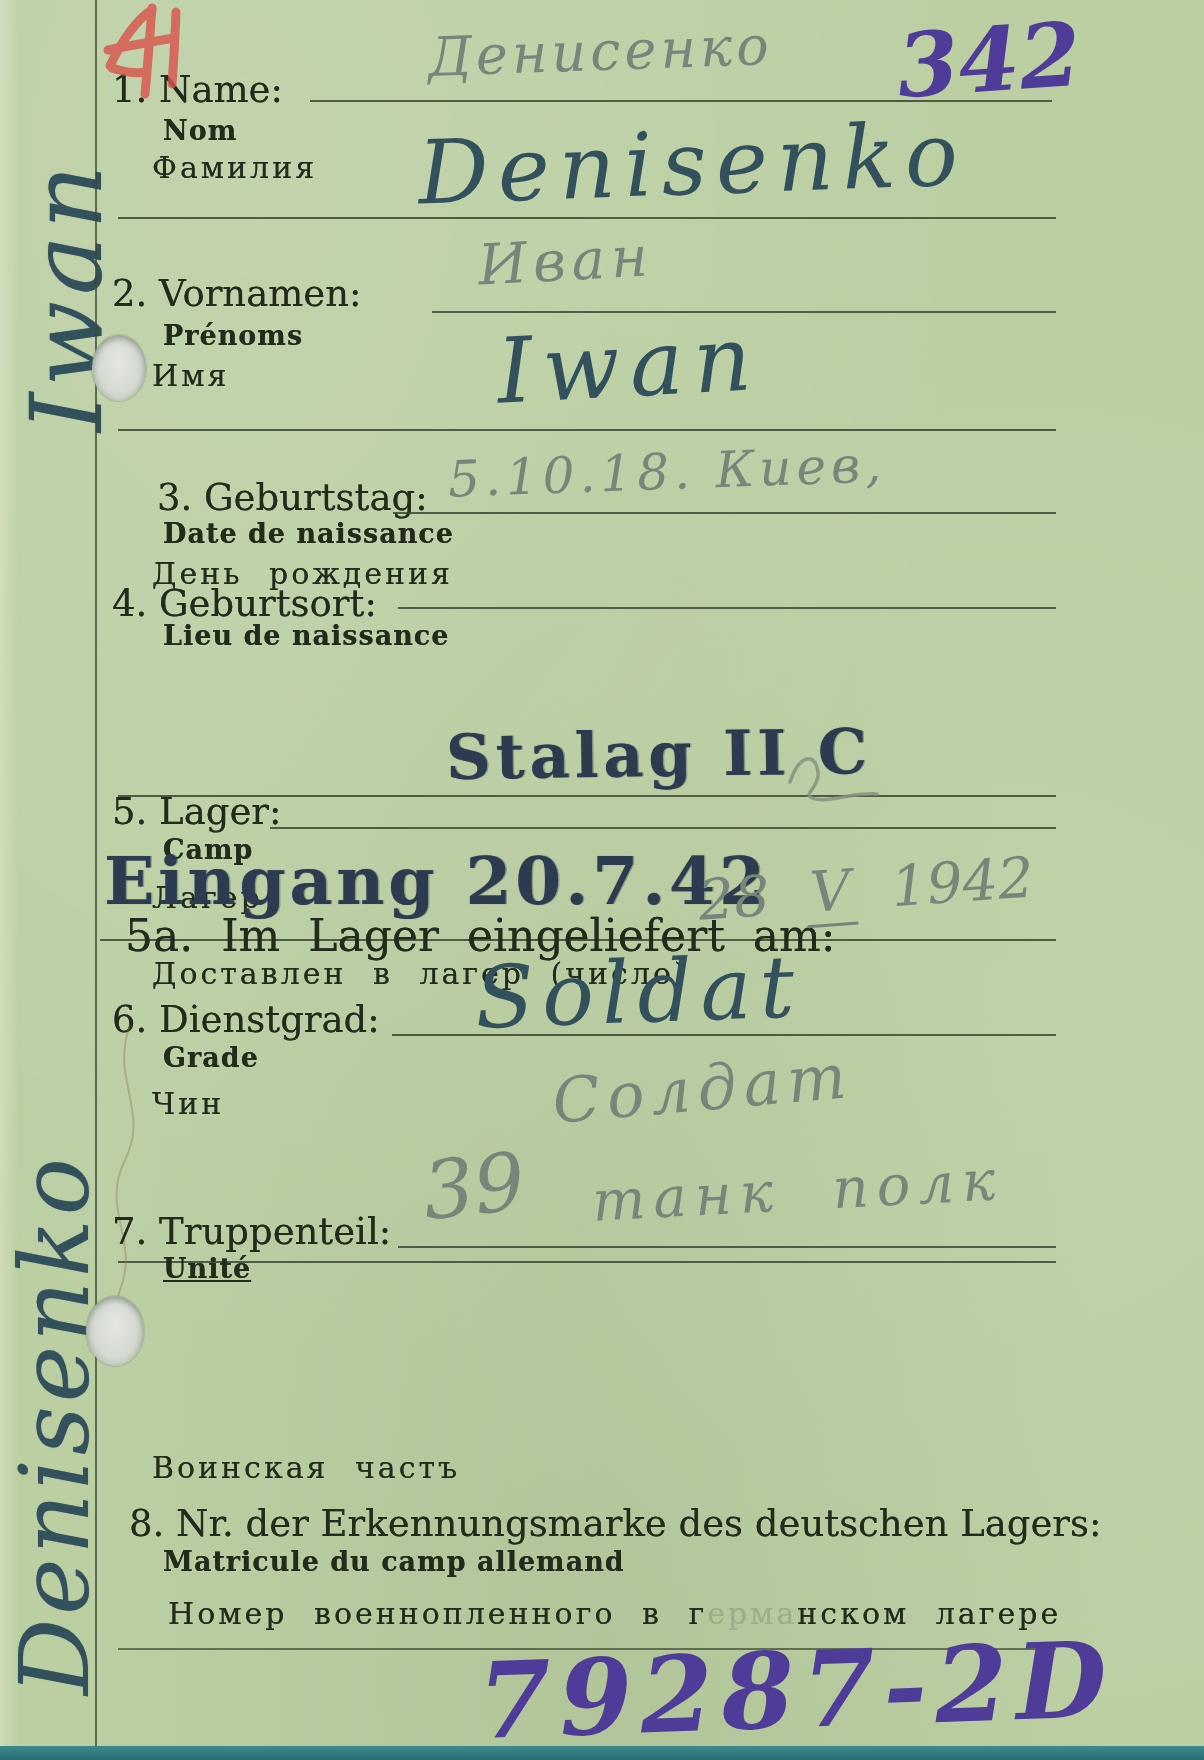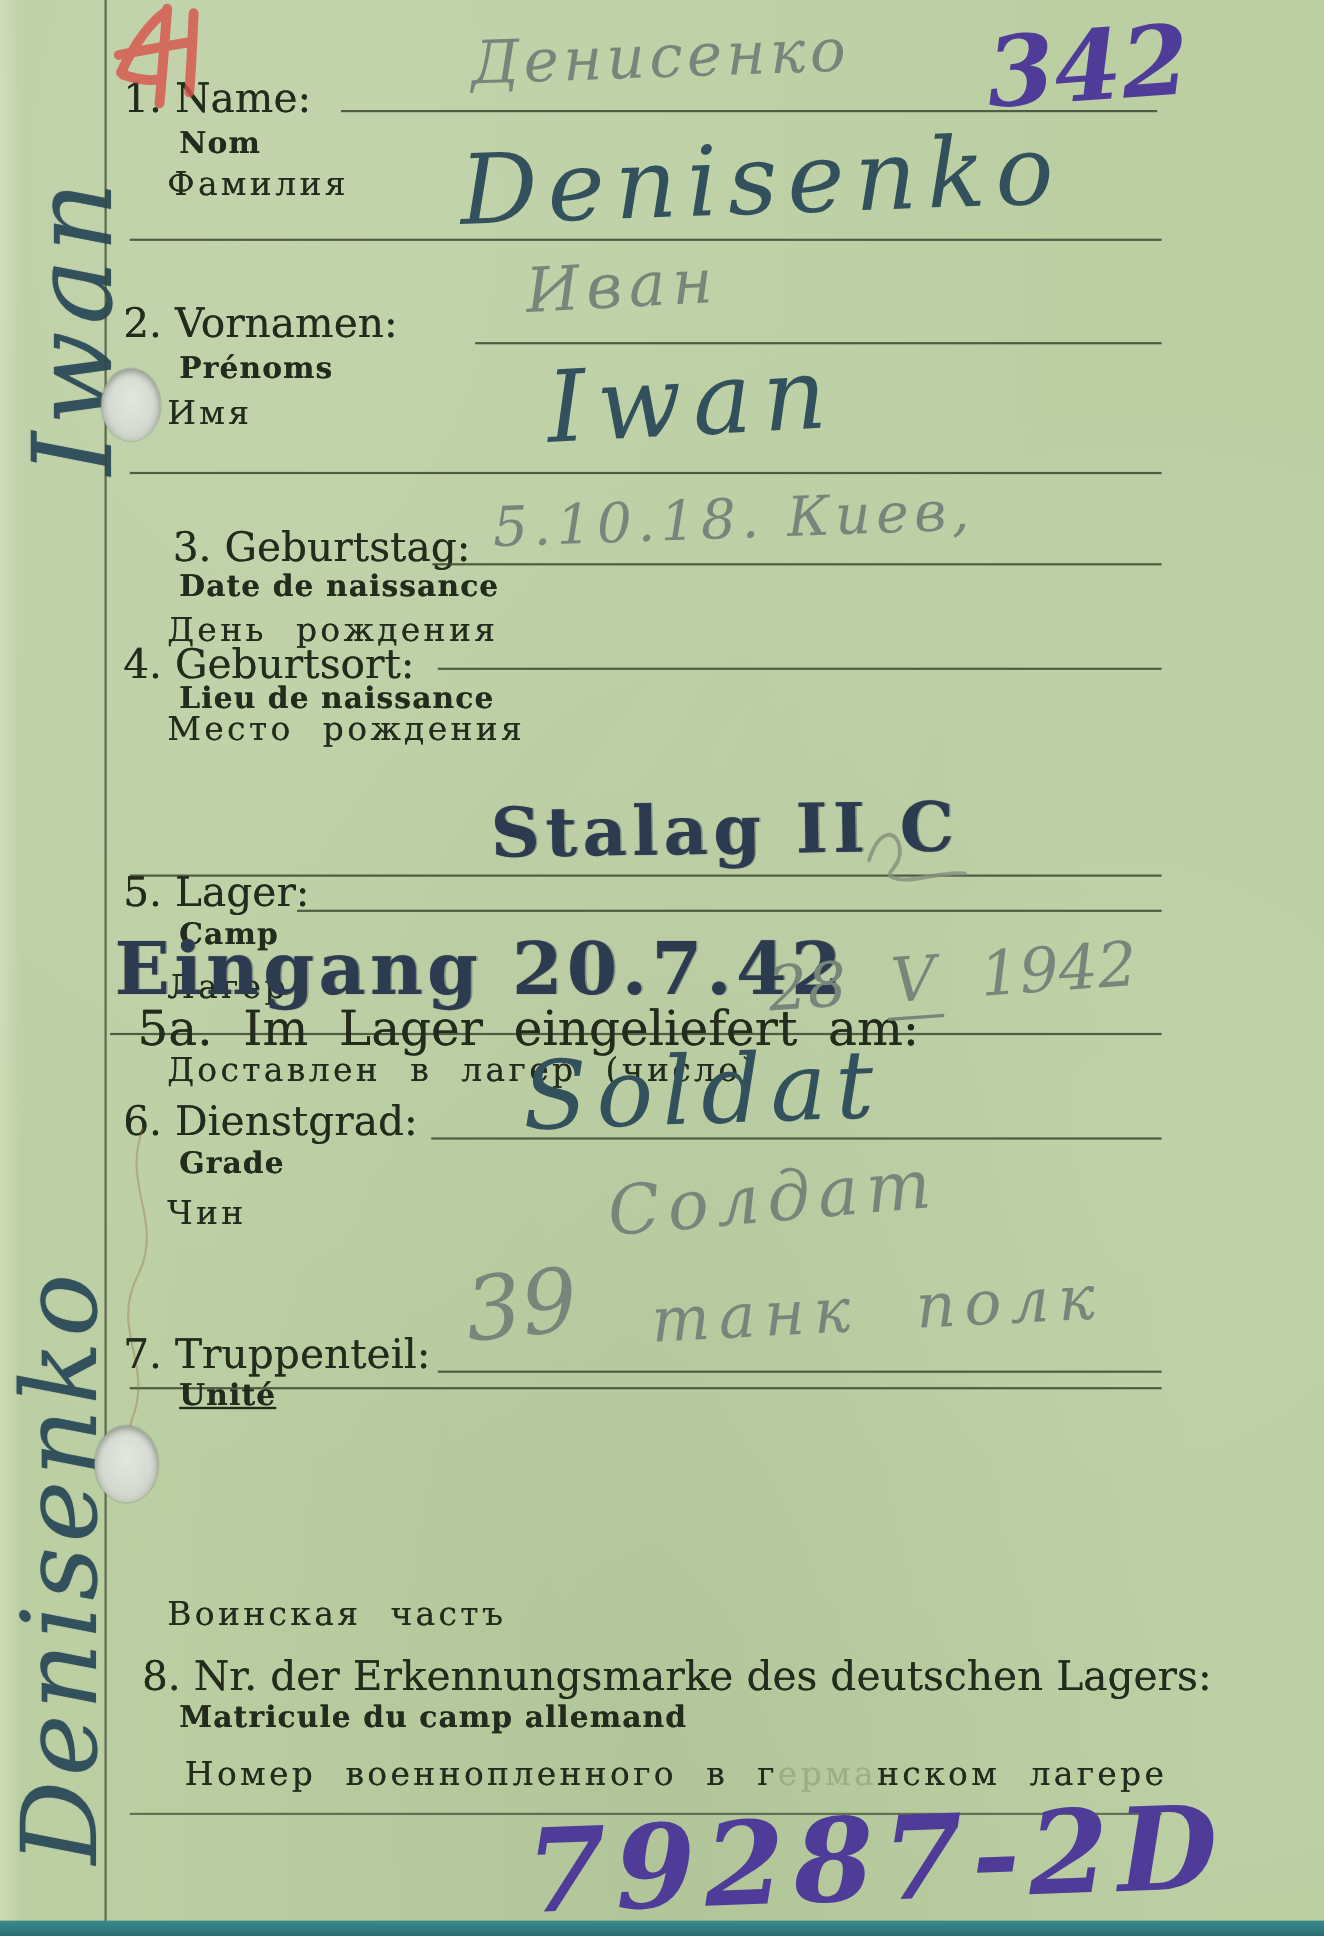--- a/index.html
+++ b/index.html
@@ -83,21 +83,20 @@
 
   <div class="hw pencil" style="left:448px; top:443px; font-size:50px; letter-spacing:5px; transform:rotate(-2deg);">5.10.18. Киев,</div>
   <div class="label de" style="left:112px; top:476px;margin-left:45px;">3. Geburtstag:</div>
   <div class="rule" style="left:393px; top:512px; width:663px;"></div>
   <div class="label fr" style="left:163px; top:518px;">Date de naissance</div>
   <div class="label ru" style="left:152px; top:556px;">День рождения</div>
 
   <div class="label de" style="left:112px; top:582px;">4. Geburtsort:</div>
   <div class="rule" style="left:398px; top:607px; width:658px;"></div>
   <div class="label fr" style="left:163px; top:620px;">Lieu de naissance</div>
-  <div class="label ru" style="left:152px; top:646px;">Место рождения</div>
   <div class="rule" style="left:118px; top:795px; width:938px;"></div>
 
   <div class="stamp" style="left:446px; top:718px; font-size:62px; letter-spacing:5px; transform:rotate(-0.8deg);">Stalag II C</div>
   <svg class="decor" style="left:782px; top:742px;" width="120" height="70" viewBox="0 0 120 70">
     <path d="M8,40 C18,10 34,12 36,30 C38,46 20,52 30,56 C45,62 70,50 95,52" stroke="#87927f" stroke-width="3.5" fill="none" stroke-linecap="round" opacity="0.85"></path>
   </svg>
 
   <div class="label de" style="left:112px; top:790px;">5. Lager:</div>
   <div class="rule" style="left:270px; top:827px; width:786px;"></div>
   <div class="label fr" style="left:163px; top:834px;">Camp</div>

